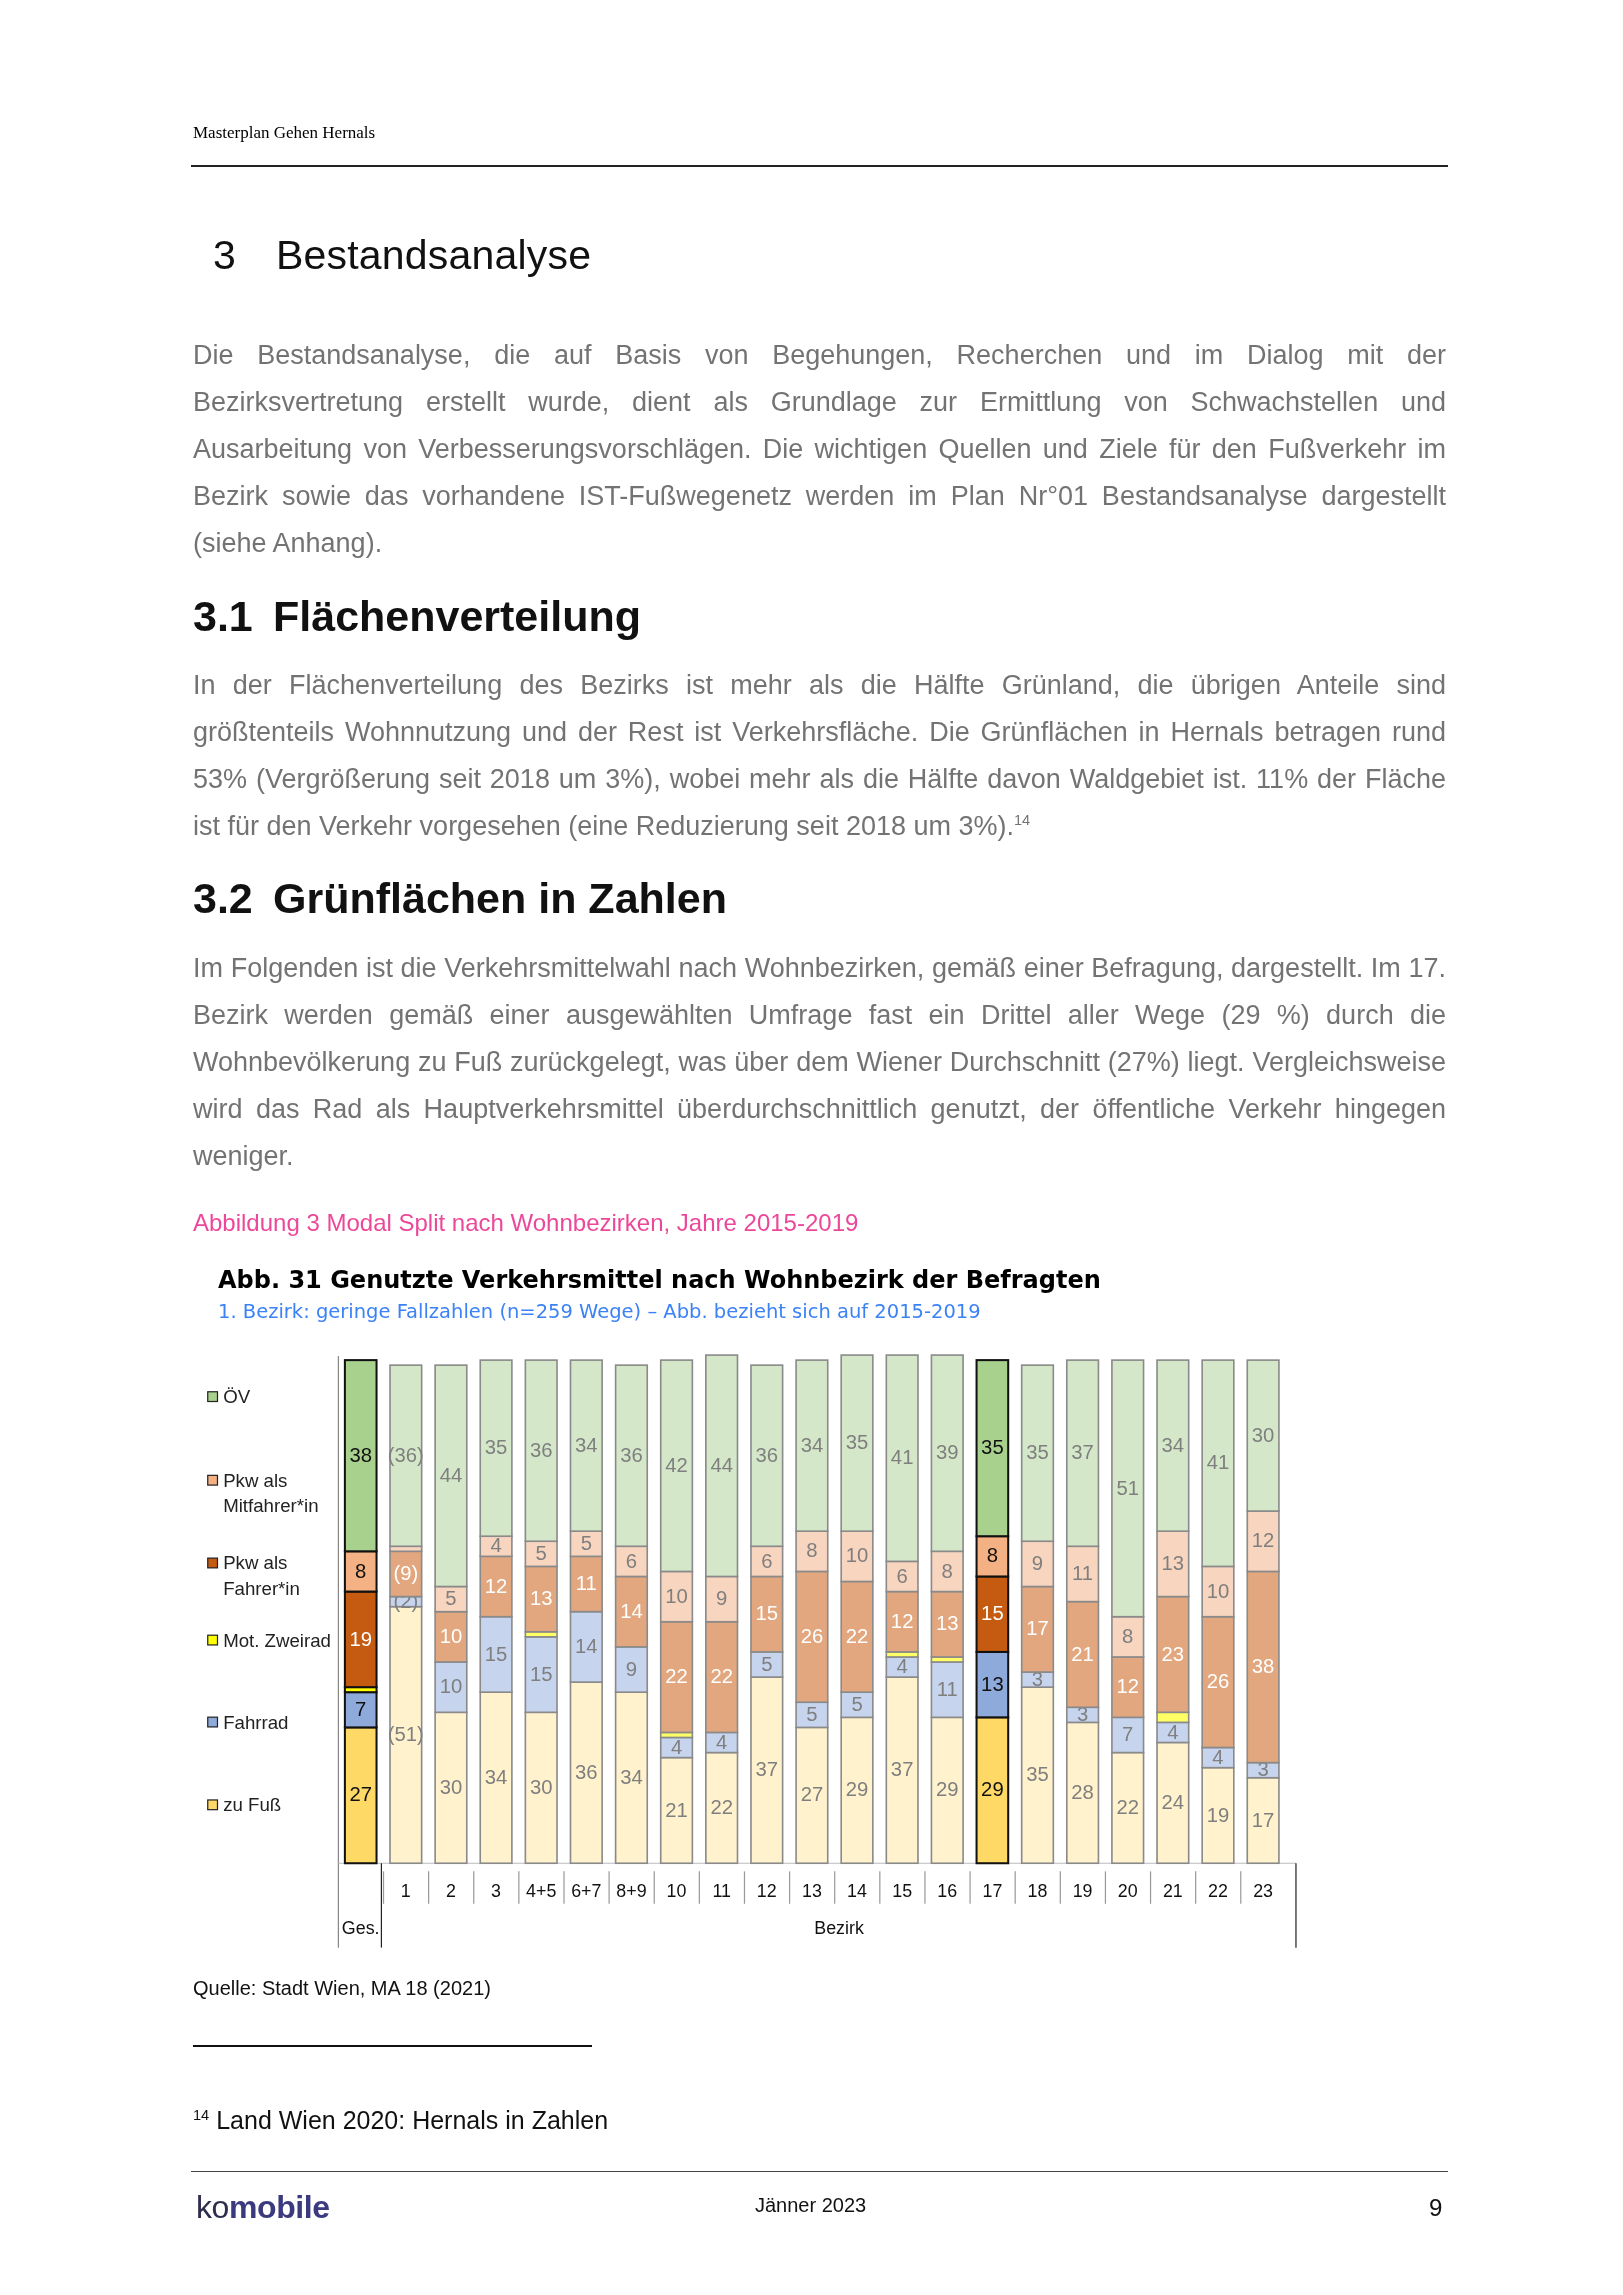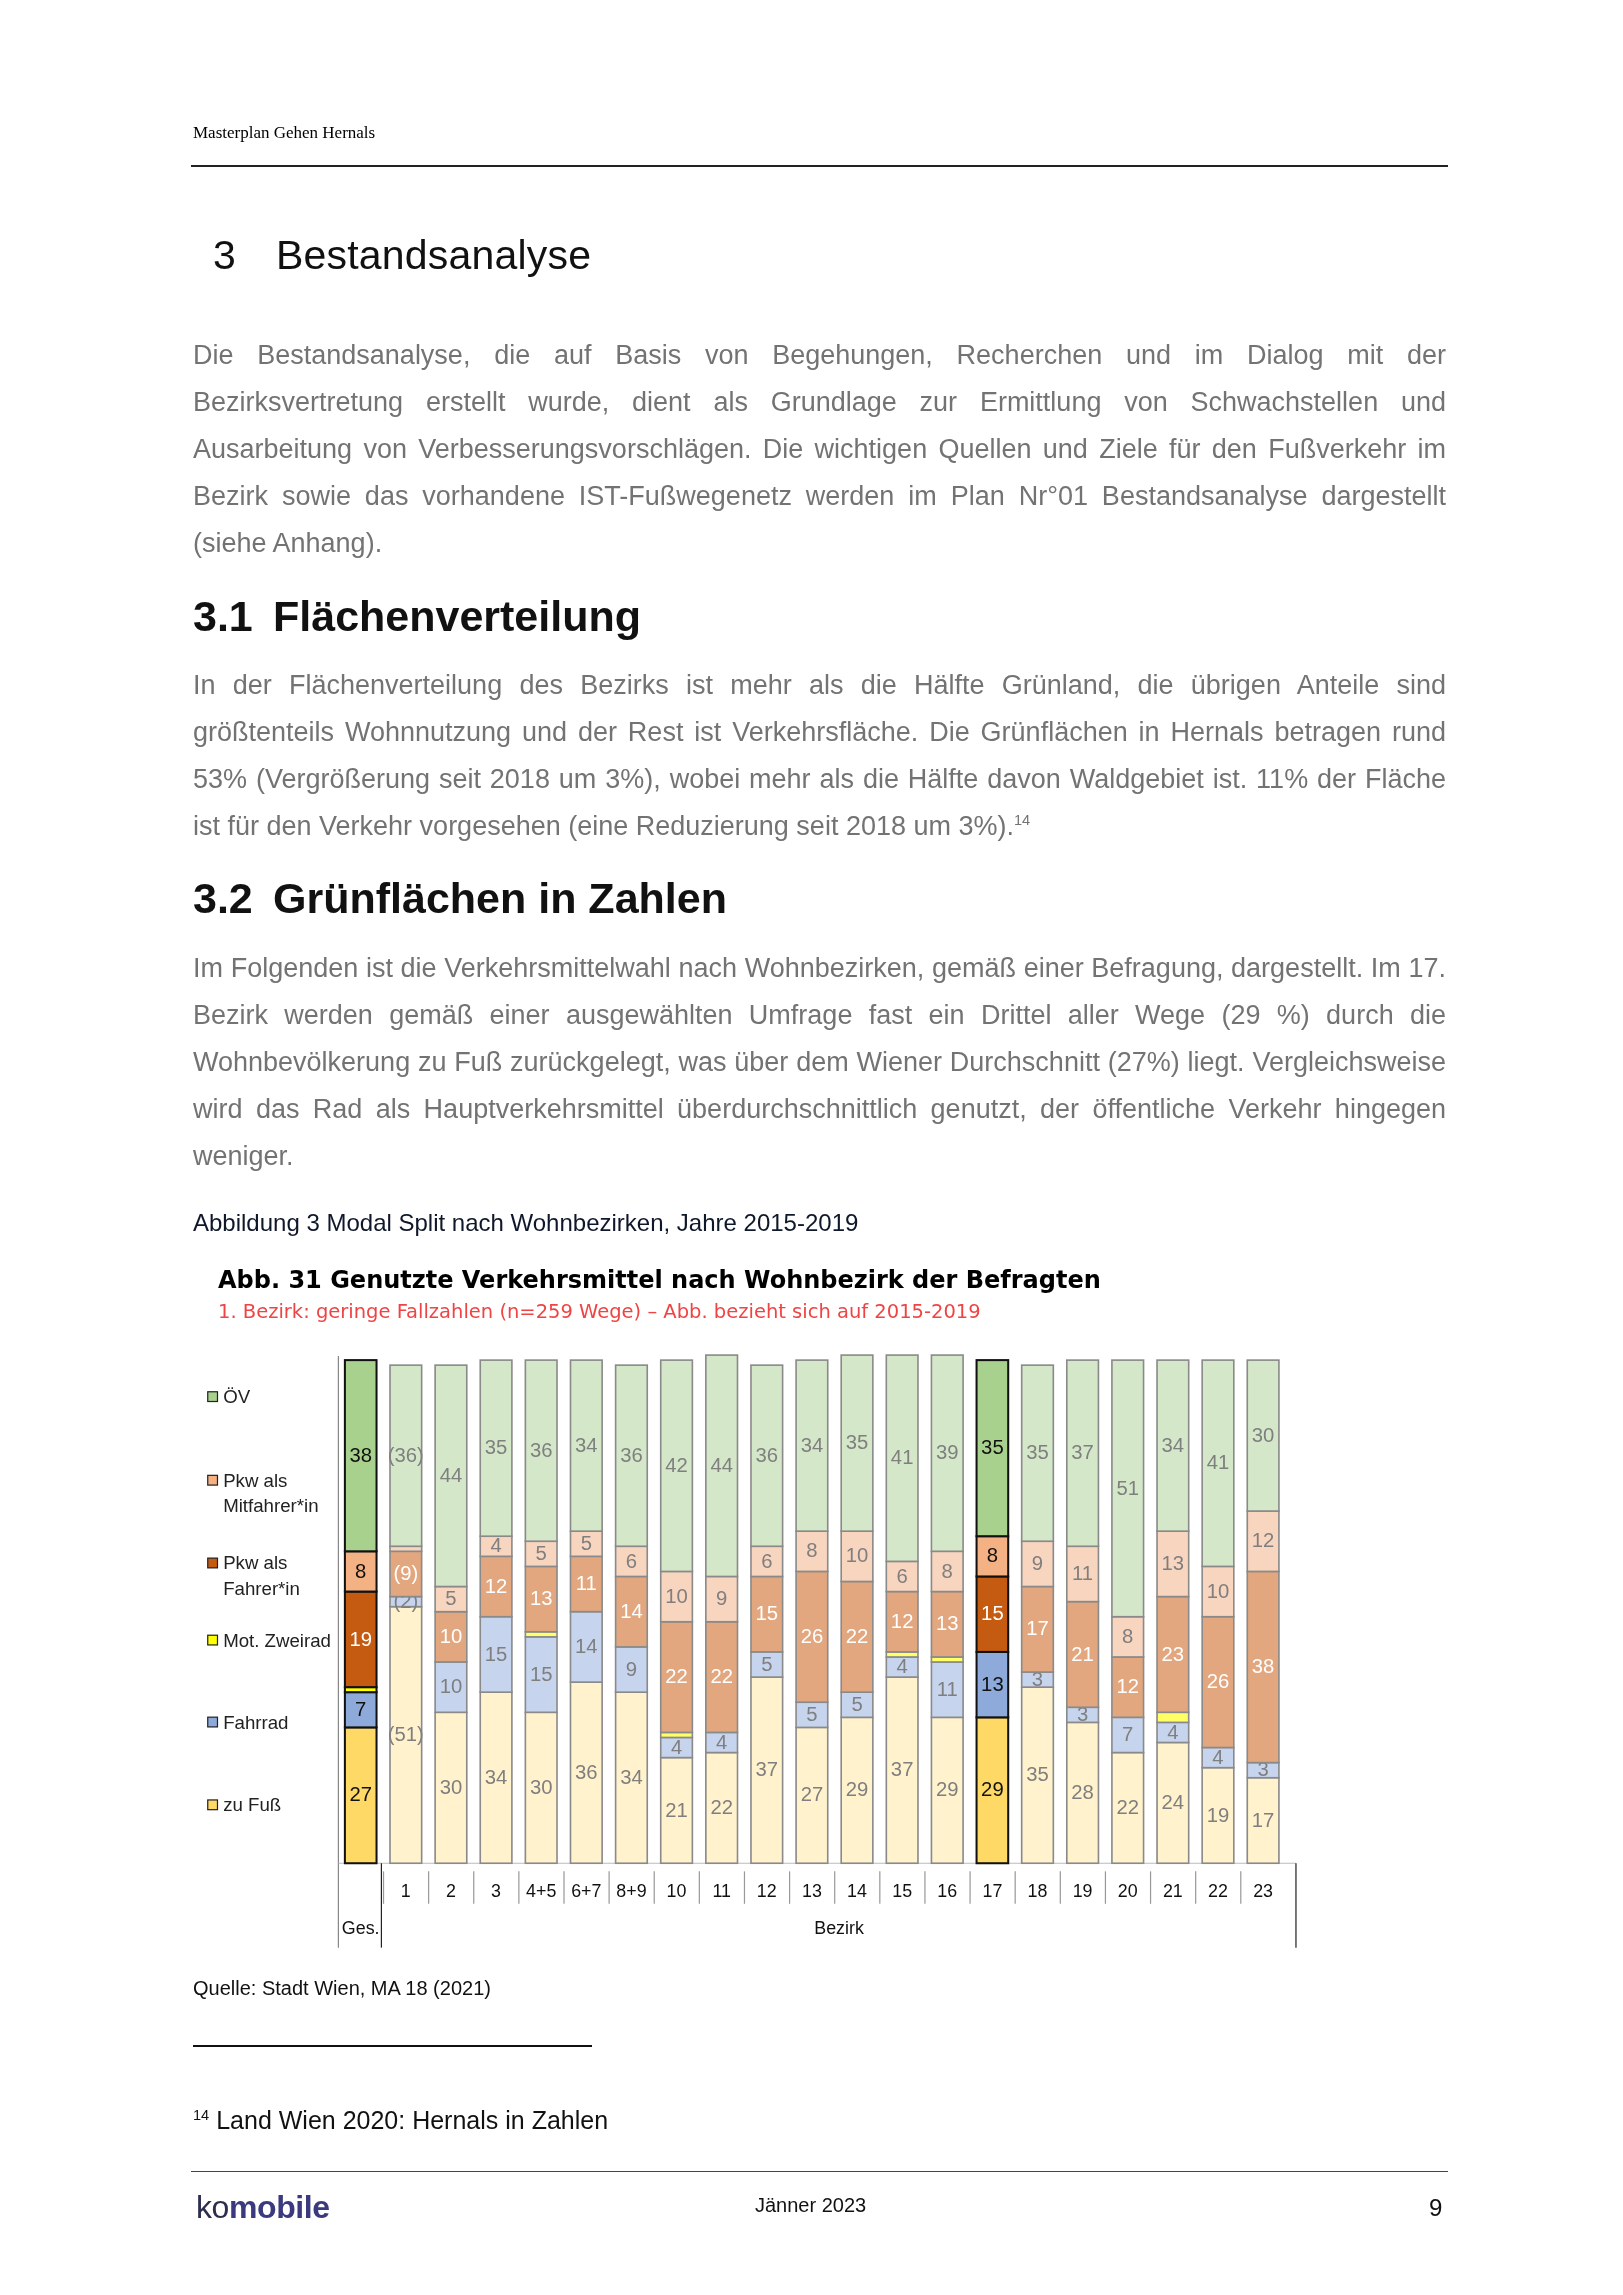--- a/index.html
+++ b/index.html
@@ -6,35 +6,35 @@
   body { width:1623px; height:2295px; position:relative; font-family:"Liberation Sans", sans-serif; color:#111; overflow:hidden; }
   .abs { position:absolute; }
   .running-header { left:193px; top:123px; font-size:17px; color:#000000;font-family:Liberation Serif, serif; }
   .header-rule { left:191px; top:165px; width:1257px; height:1.6px; background:#222; }
   h1.chapter { left:213px; top:232px; margin:0; font-size:41px; font-weight:normal; letter-spacing:0.2px; }
   h1.chapter .num { display:inline-block; width:63px; }
   h2.sec { margin:0; font-size:43px; font-weight:bold; left:193px; }
   h2.sec .num { display:inline-block; width:80px; }
   .para { left:193px; width:1253px; font-size:27px; line-height:47px; text-align:justify; margin:0; color:#737373; }
   .para sup { font-size:14.6px; vertical-align:super; line-height:0; }
-  .caption { left:193px; font-size:24px; color:#0f172a; }
+  .caption { left:193px; font-size:24px; color:#ec4899; }
   .source { left:193px; top:1977px; font-size:20px; }
   .fn-rule { left:193px; top:2045px; width:399px; height:1.6px; background:#111; }
   .footnote { left:193px; top:2106px; font-size:25px; }
   .footnote sup { font-size:14.6px; }
   .footer-rule { left:191px; top:2171px; width:1257px; height:0.8px; background:#444; }
   .footer-logo { left:196px; top:2189px; font-size:32px; font-weight:bold; letter-spacing:-0.4px; }
   .footer-logo .ko { color:#2d2d4d; font-weight:normal; }
   .footer-logo .mobile { color:#3b3a7e; }
   .footer-date { left:755px; top:2194px; font-size:20px; }
   .footer-page { left:1429px; top:2194px; font-size:24px; }
 
   
   .chart-title { left:218px; top:1266px; font-family:"DejaVu Sans", sans-serif; font-size:24px; font-weight:bold; color:#000; }
-  .chart-subtitle { left:218px; top:1300px; font-family:"DejaVu Sans", sans-serif; font-size:19.5px; color:#ef4444; }
+  .chart-subtitle { left:218px; top:1300px; font-family:"DejaVu Sans", sans-serif; font-size:19.5px; color:#3b82f6; }
   #chart { position:absolute; left:0; top:0; }
   .legend-label { font-family:"Liberation Sans", sans-serif; font-size:23px; fill:#222; }
   .seg-label { font-family:"Liberation Sans", sans-serif; font-size:25px; text-anchor:middle; dominant-baseline:middle; }
   .tick-label { font-family:"Liberation Sans", sans-serif; font-size:22px; fill:#111; text-anchor:middle; }
 </style>
 </head>
 <body>
 
 <div class="abs running-header">Masterplan Gehen Hernals</div>
 <div class="abs header-rule"></div>

